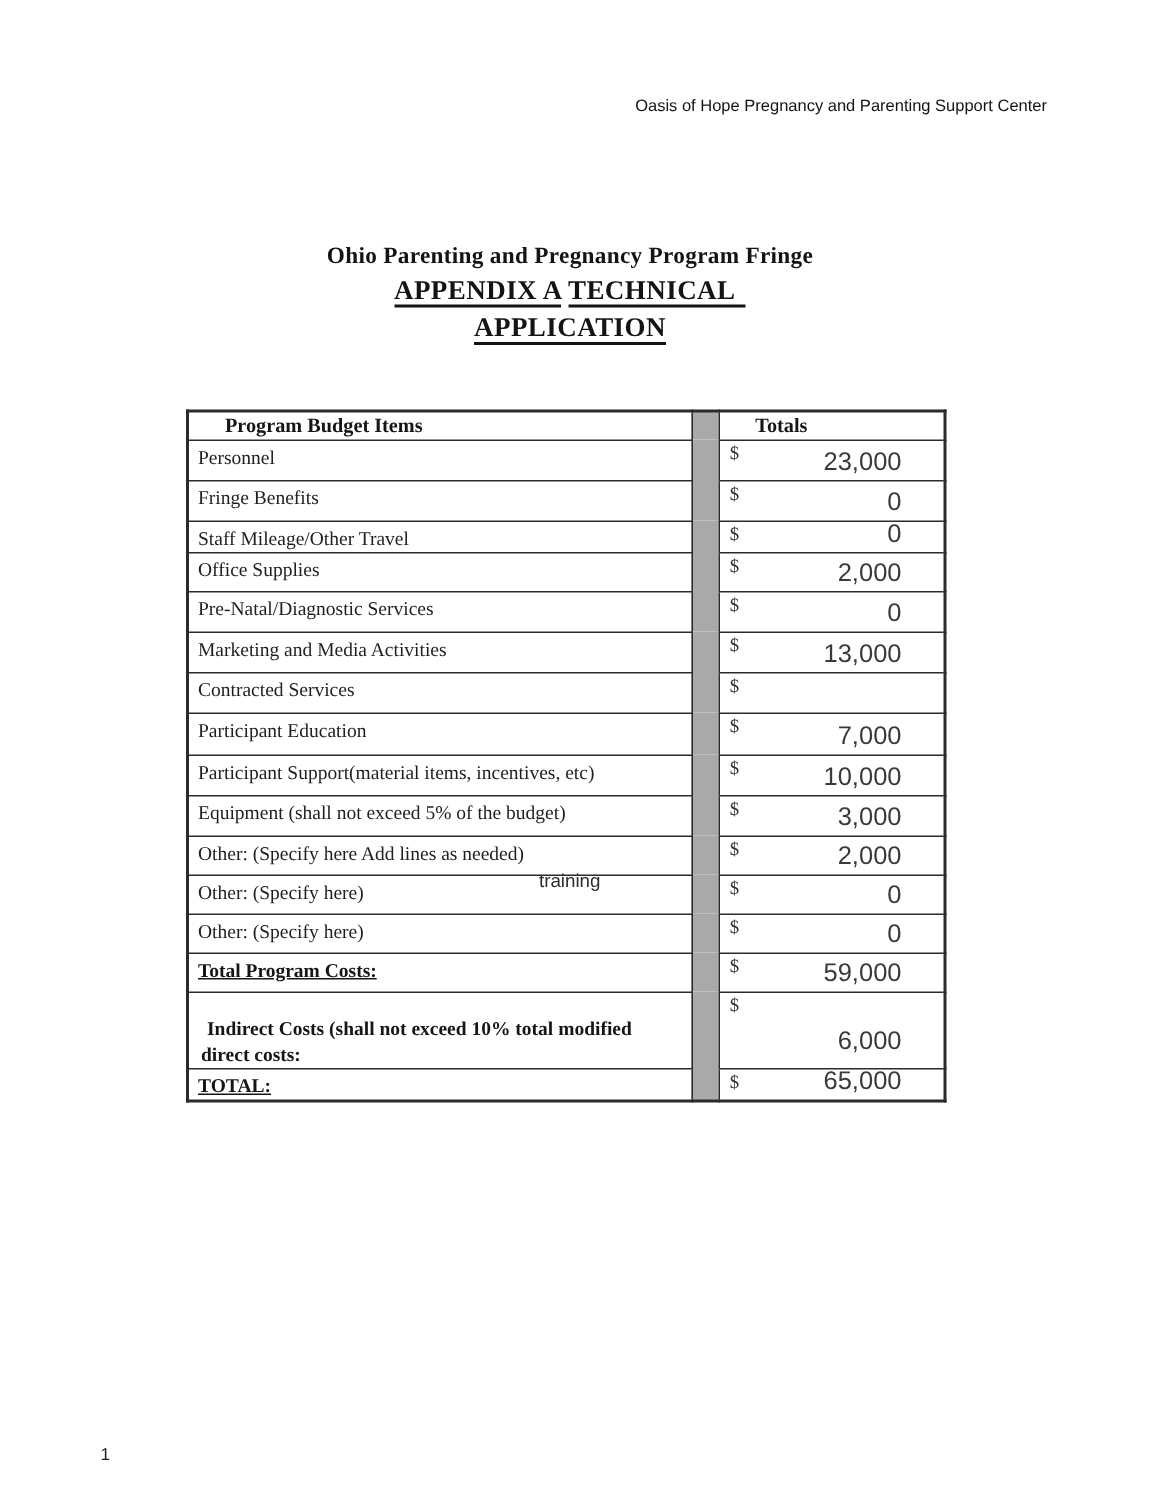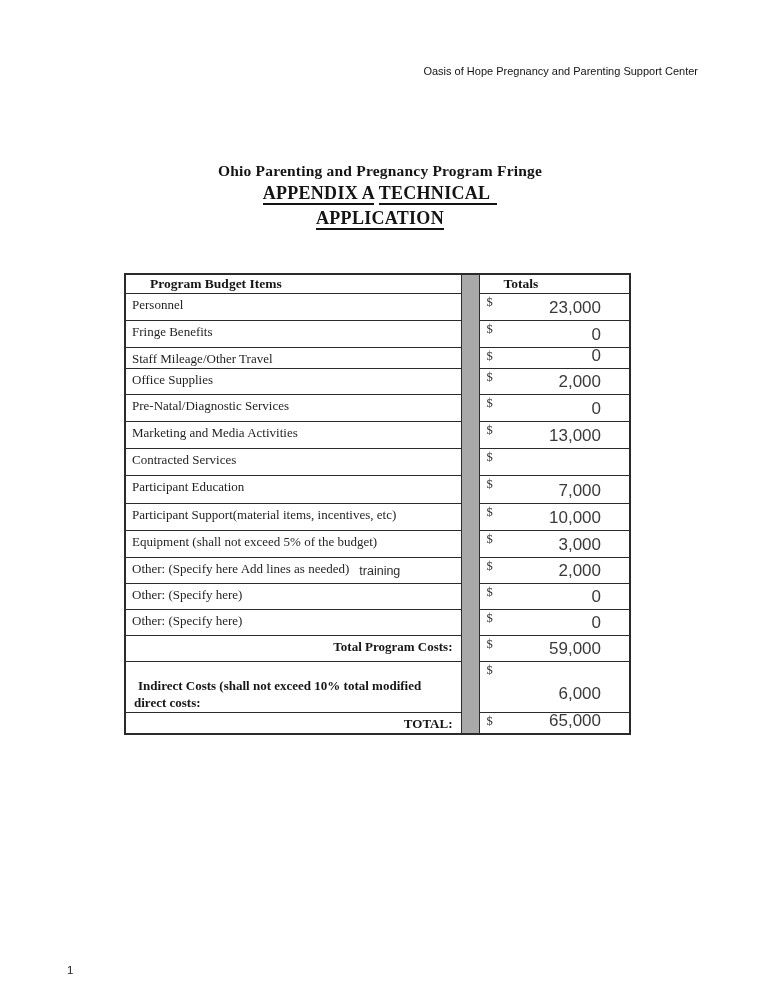--- a/index.html
+++ b/index.html
@@ -67,37 +67,37 @@
     text-align:left;vertical-align:top;
     font-size:13.5px;font-weight:bold;
     padding:1px 4px 0 24px;color:#161616;
   }
   td.cell-label{
     vertical-align:top;text-align:left;
     font-size:13px;line-height:17px;
     padding:2px 6px 1px 6px;color:var(--label-text);
   }
   td.cell-label.b{font-weight:bold;color:#161616;}
-  td.cell-label.r{text-align:right;padding-right:8px;}
+  td.cell-label.r{text-align:left;padding-right:8px;text-decoration:underline;}
   td.cell-label.ind{padding-left:8px;text-indent:4px;padding-top:15px;}
   td.cell-total{position:relative;vertical-align:top;}
   .dollar{
     position:absolute;top:1px;left:7px;
     font-size:12.5px;color:#333333;
   }
   .amount{
     position:absolute;left:4px;right:28px;bottom:2px;
     text-align:right;
     font-family:"Liberation Sans","DejaVu Sans",sans-serif;
     font-size:17px;color:var(--value-text);
   }
   .suffix{
     font-family:"Liberation Sans","DejaVu Sans",sans-serif;
     font-size:12.5px;color:#2e2e2e;
-    margin-left:10px;position:relative;top:2px;
+    margin-left:10px;position:relative;top:18px;
   }
   
   tbody tr:nth-child(1){height:27px;}
   tbody tr:nth-child(2){height:27px;}
   tbody tr:nth-child(3){height:20px;padding-left:37px;}
   tbody tr:nth-child(4){height:26px;}
   tbody tr:nth-child(5){height:27px;}
   tbody tr:nth-child(6){height:27px;}
   tbody tr:nth-child(7){height:27px;}
   tbody tr:nth-child(8){height:28px;}

